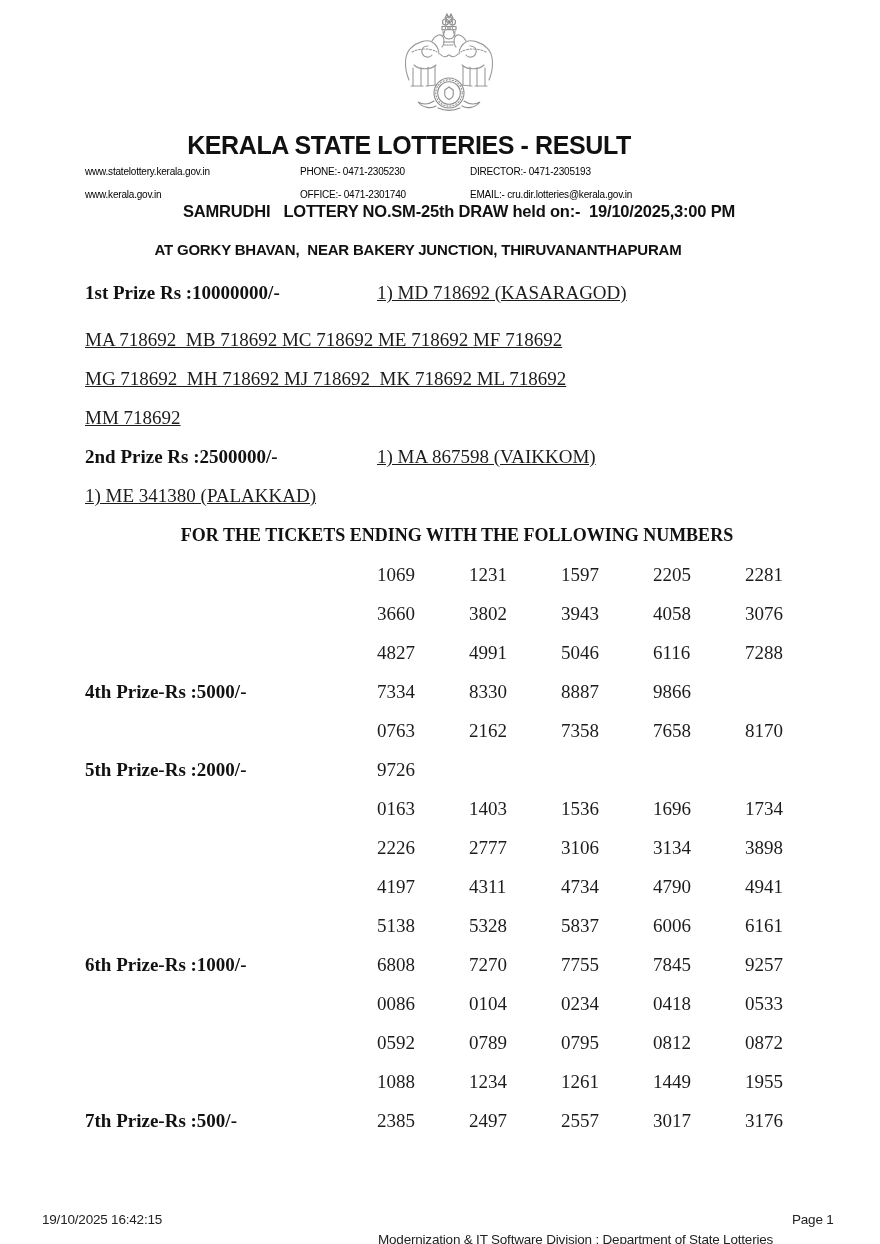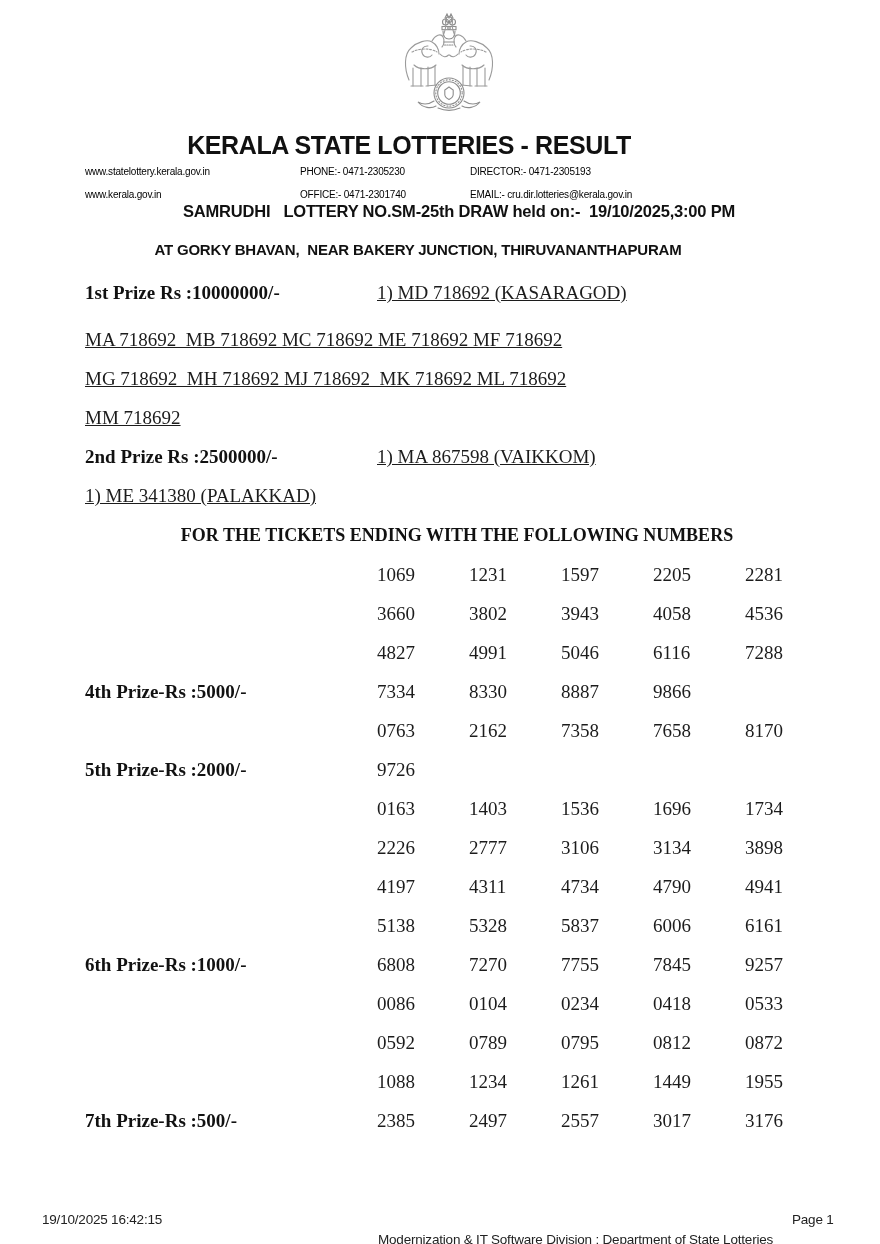--- a/index.html
+++ b/index.html
@@ -184,21 +184,21 @@
       <div class="num-grid">
           <span class="num-cell">1069</span>
           <span class="num-cell">1231</span>
           <span class="num-cell">1597</span>
           <span class="num-cell">2205</span>
           <span class="num-cell">2281</span>
           <span class="num-cell">3660</span>
           <span class="num-cell">3802</span>
           <span class="num-cell">3943</span>
           <span class="num-cell">4058</span>
-          <span class="num-cell">4536</span>
+          <span class="num-cell">3076</span>
           <span class="num-cell">4827</span>
           <span class="num-cell">4991</span>
           <span class="num-cell">5046</span>
           <span class="num-cell">6116</span>
           <span class="num-cell">7288</span>
           <span class="num-cell">7334</span>
           <span class="num-cell">8330</span>
           <span class="num-cell">8887</span>
           <span class="num-cell">9866</span>
         </div>

